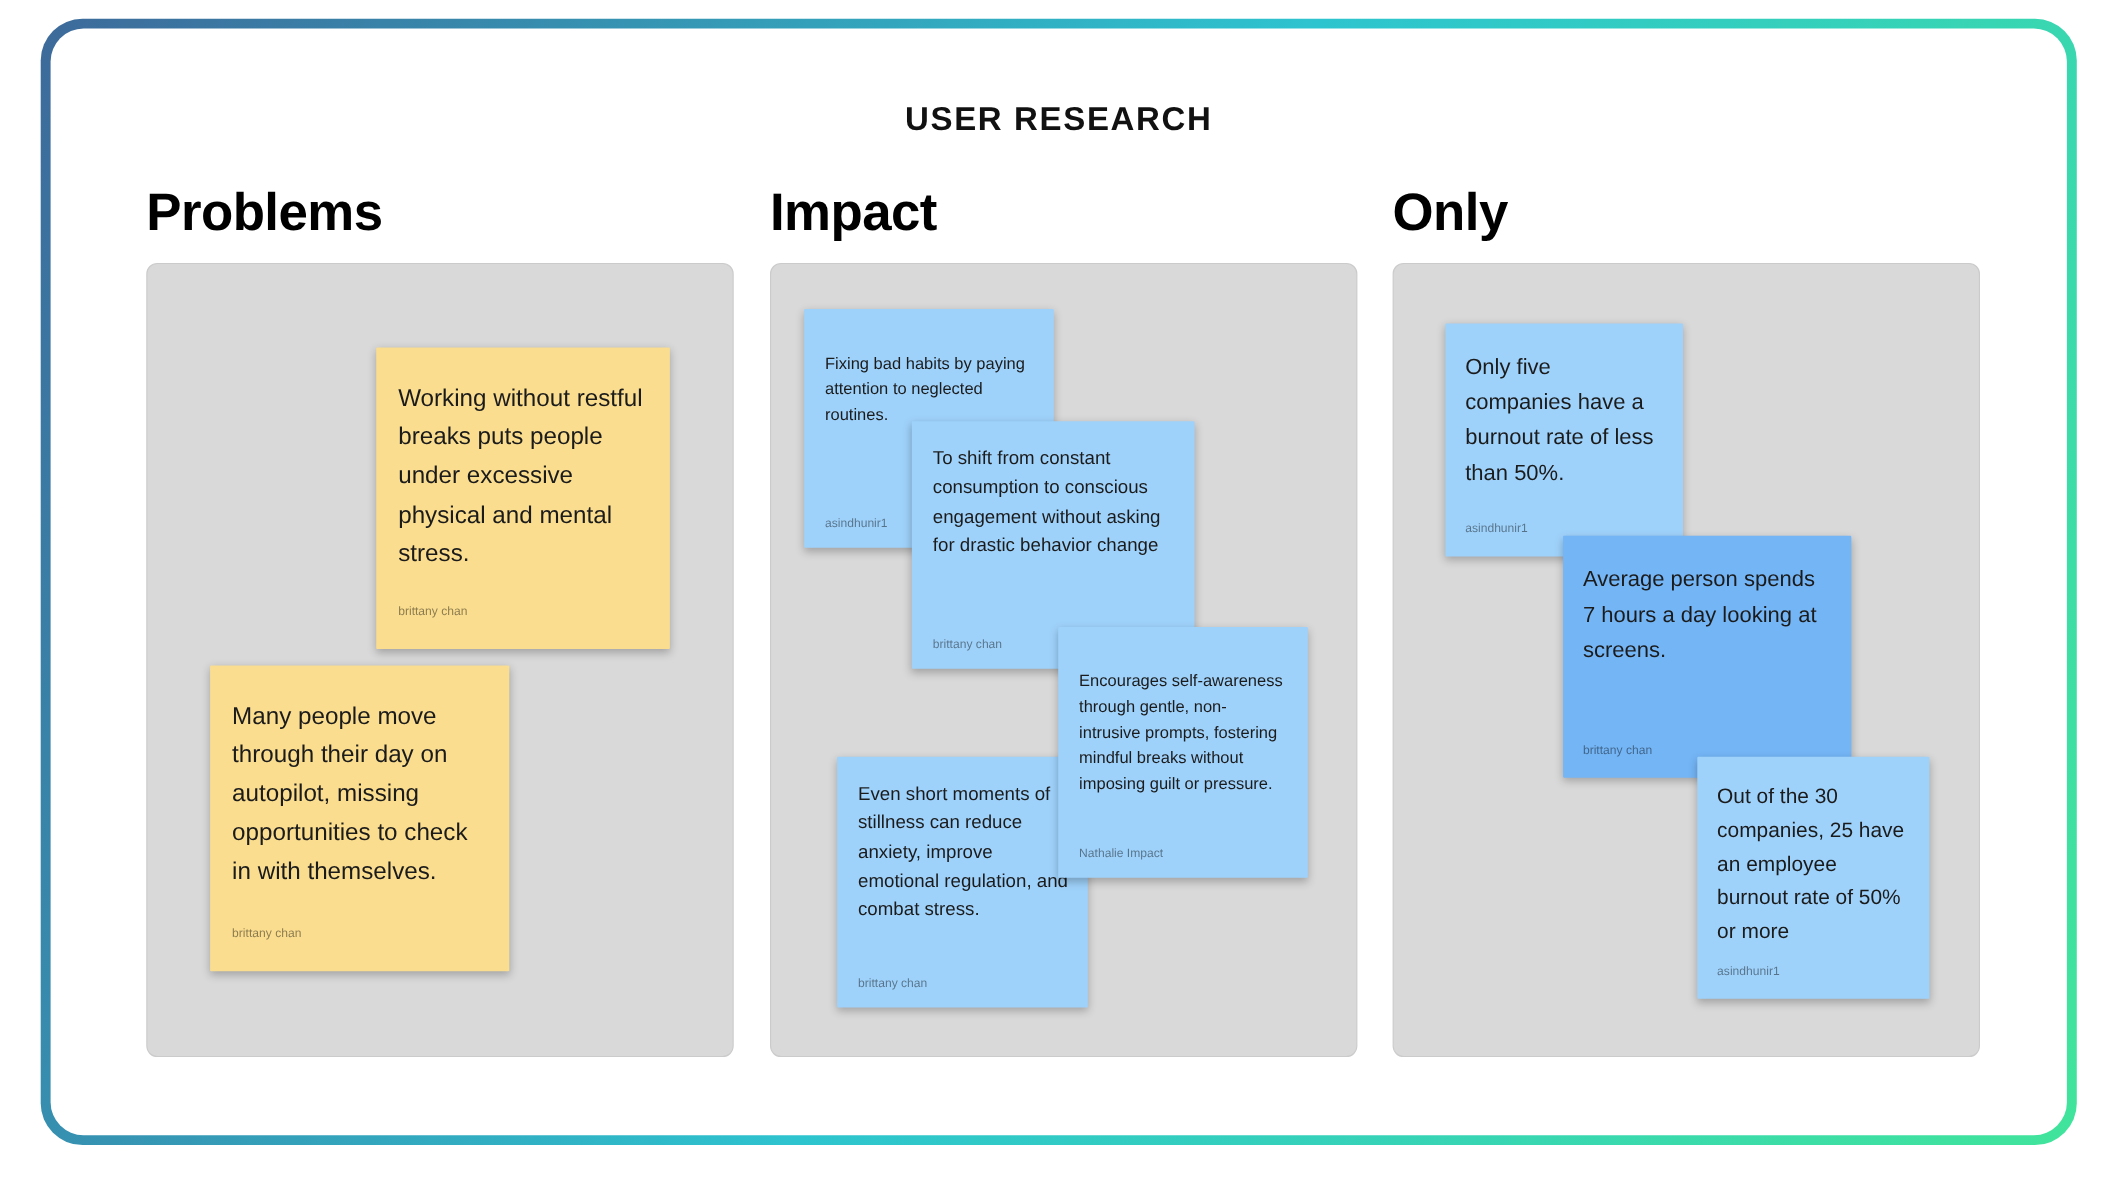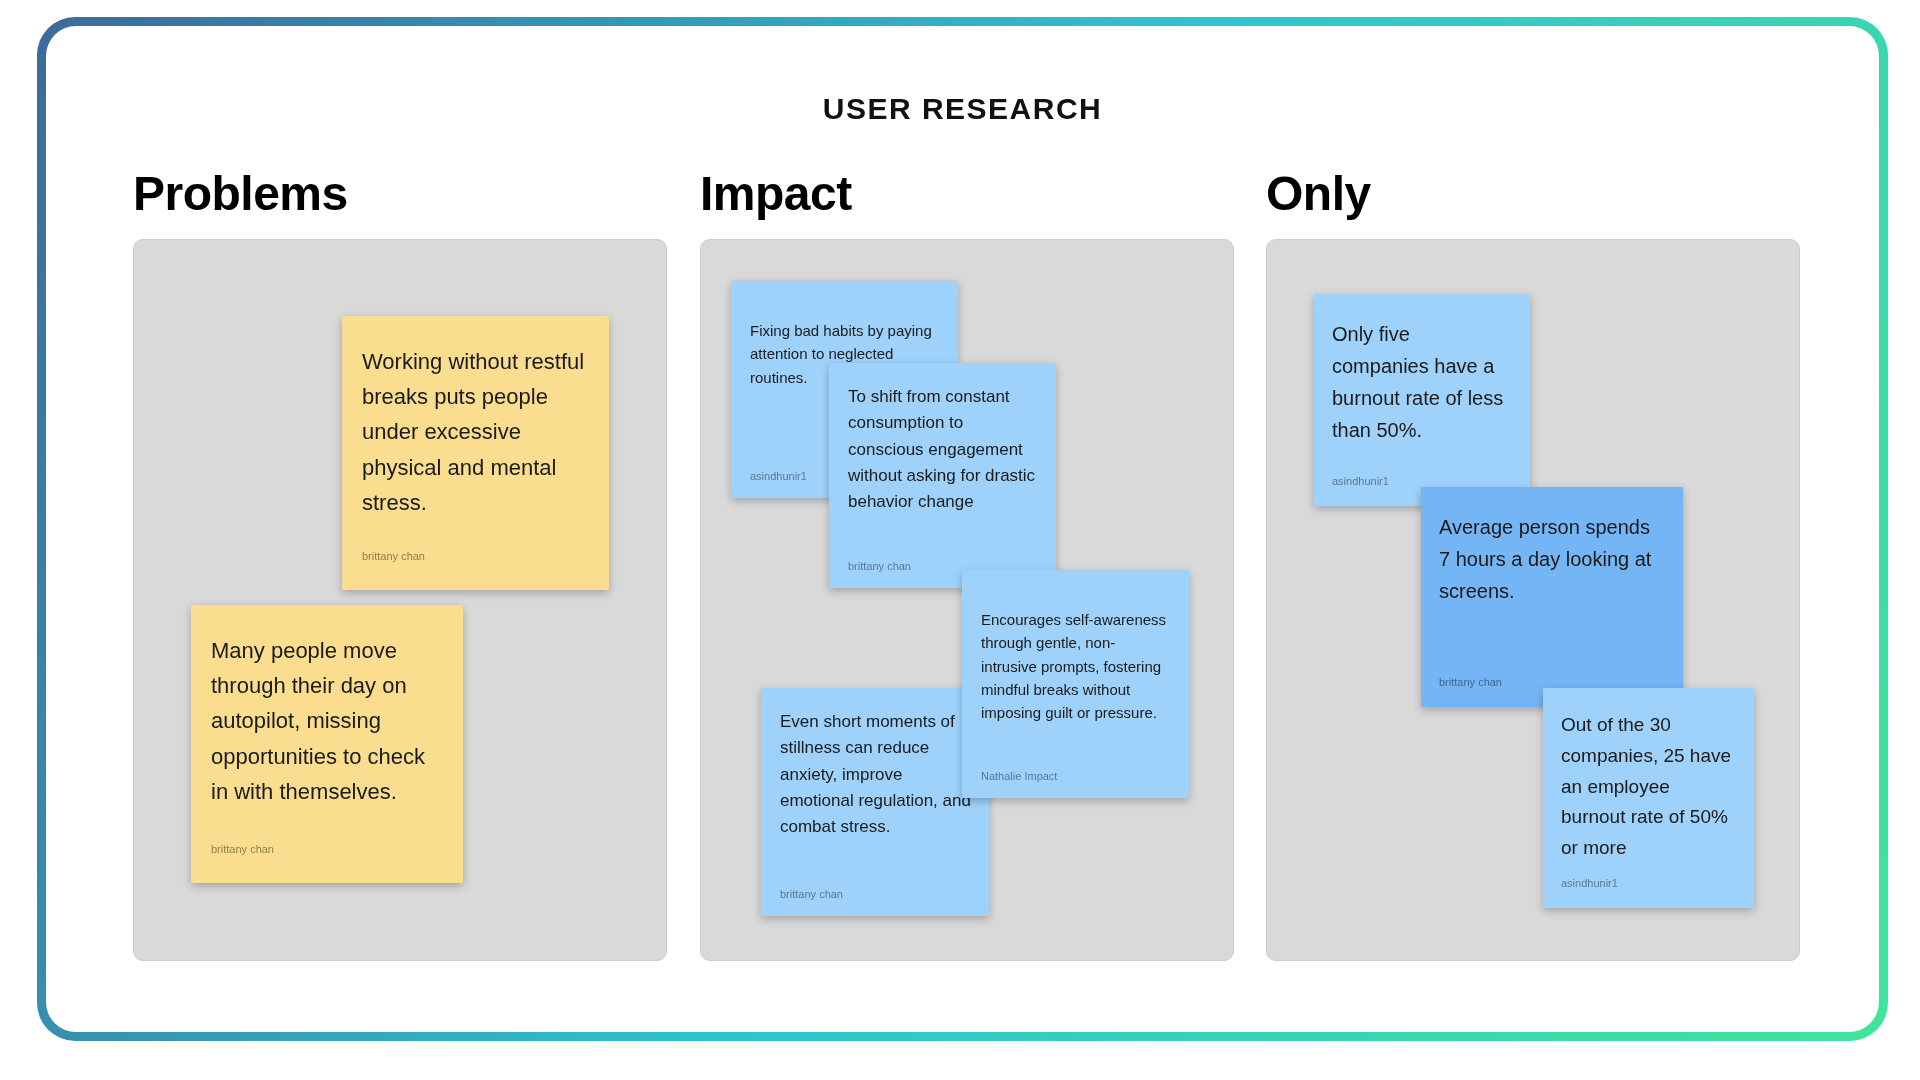--- a/index.html
+++ b/index.html
@@ -82,21 +82,21 @@
     </div>
     <div class="note c-yellow size-a" style="left:145px; top:579px; width:272px; height:278px; z-index:1">
       <div class="note-text">Many people move through their day on autopilot, missing opportunities to check in with themselves.</div>
       <div class="note-author">brittany chan</div>
     </div>
 
     <div class="note c-blue size-b" style="left:685px; top:255px; width:227px; height:217px; z-index:1">
       <div class="note-text">Fixing bad habits by paying attention to neglected routines.</div>
       <div class="note-author">asindhunir1</div>
     </div>
-    <div class="note c-blue size-c" style="left:783px; top:337px; width:227px; height:225px; z-index:2">
+    <div class="note c-blue size-c" style="left:783px; top:357px; width:257px; height:225px; z-index:2">
       <div class="note-text">To shift  from constant consumption to conscious engagement without asking for drastic behavior change</div>
       <div class="note-author">brittany chan</div>
     </div>
     <div class="note c-blue size-b" style="left:916px; top:544px; width:227px; height:228px; z-index:4">
       <div class="note-text">Encourages self-awareness through gentle, non-intrusive prompts, fostering mindful breaks without imposing guilt or pressure.</div>
       <div class="note-author">Nathalie Impact</div>
     </div>
     <div class="note c-blue size-c" style="left:715px; top:662px; width:228px; height:228px; z-index:3">
       <div class="note-text">Even short moments of stillness can reduce anxiety, improve emotional regulation, and combat stress.</div>
       <div class="note-author">brittany chan</div>

